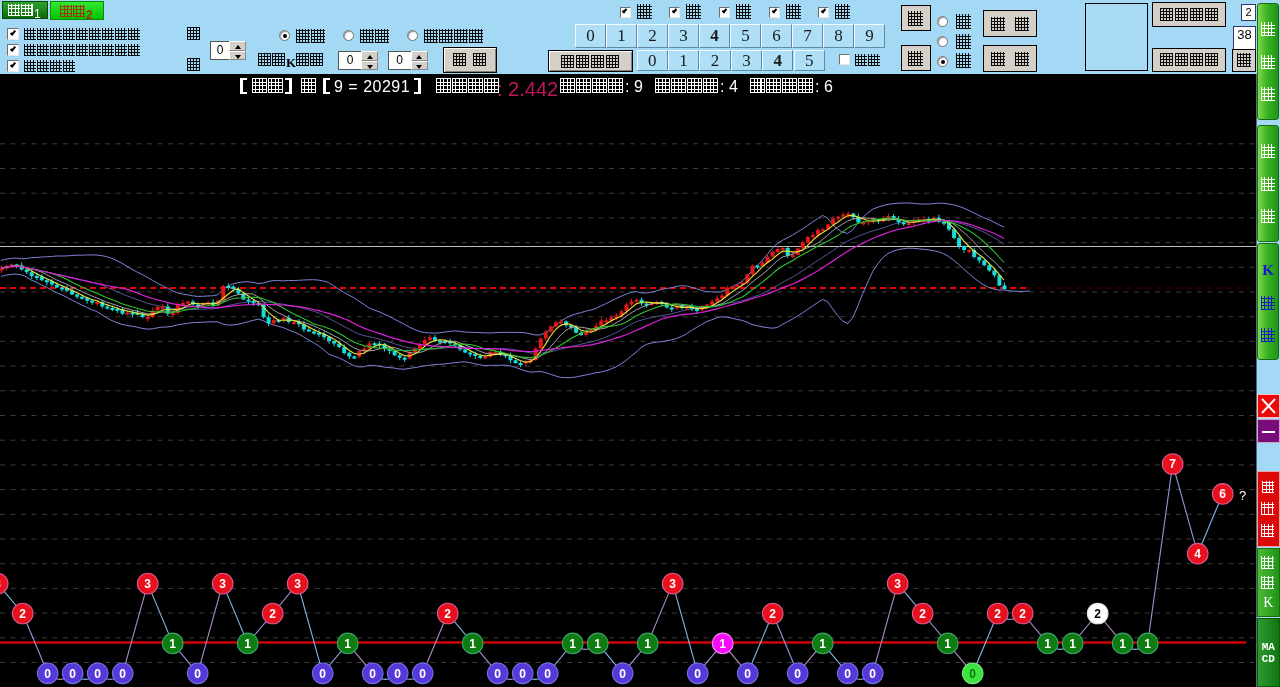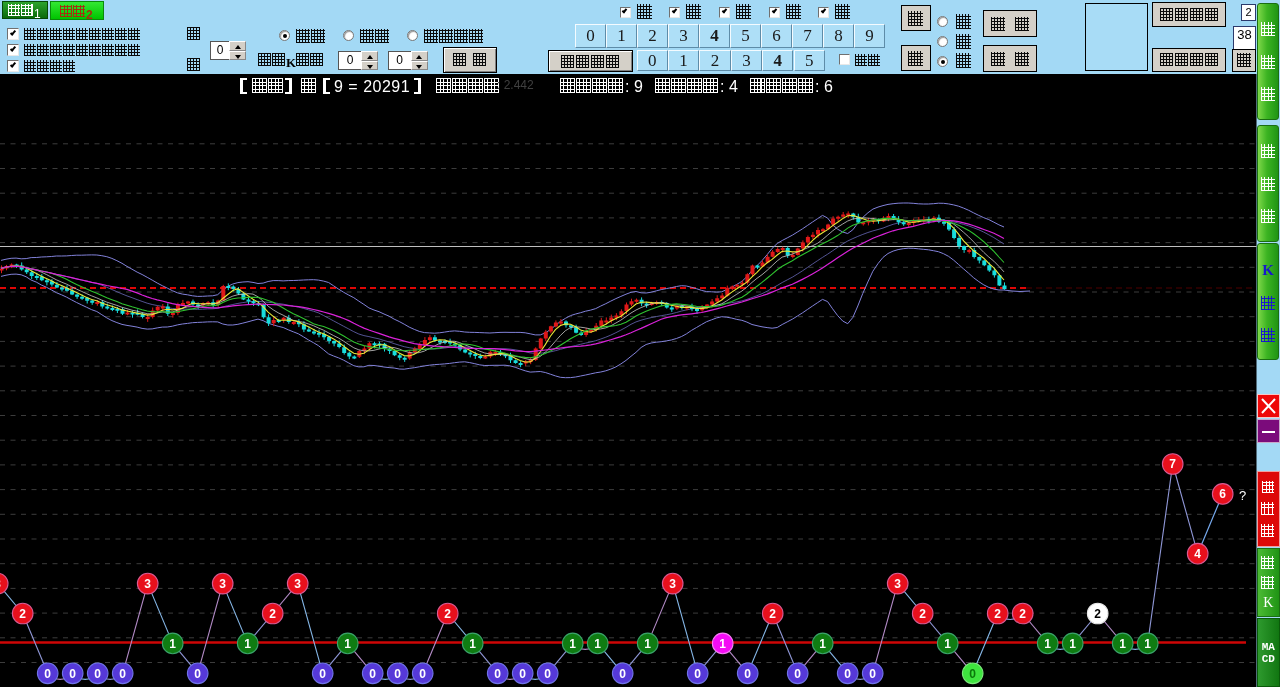--- a/index.html
+++ b/index.html
@@ -330,21 +330,21 @@
       </div>
 </div>
 <span class="abs" style="left:240px;top:78px;width:7px;height:16px;border-left:3px solid #fff;border-top:2px solid #fff;border-bottom:2px solid #fff"></span>
 <span class="abs s15" style="left:252px;top:78px"><i class="cjw"></i><i class="cjw"></i></span>
 <span class="abs" style="left:285px;top:78px;width:7px;height:16px;border-right:3px solid #fff;border-top:2px solid #fff;border-bottom:2px solid #fff"></span>
 <span class="abs s15" style="left:301px;top:78px"><i class="cjw"></i></span>
 <span class="abs" style="left:323px;top:78px;width:7px;height:16px;border-left:3px solid #fff;border-top:2px solid #fff;border-bottom:2px solid #fff"></span>
 <span class="abs" style="left:334px;top:78px;color:#fff;font-size:16px;letter-spacing:0.5px">9 = 20291</span>
 <span class="abs" style="left:414px;top:78px;width:7px;height:16px;border-right:3px solid #fff;border-top:2px solid #fff;border-bottom:2px solid #fff"></span>
 <span class="abs s15" style="left:436px;top:78px"><i class="cjw"></i><i class="cjw"></i><i class="cjw"></i><i class="cjw"></i></span>
-<span class="abs" style="left:497px;top:78px;color:#404040;font-size:12px">: 2.442</span>
+<span class="abs" style="left:497px;top:78px;color:#be185d;font-size:20px">: 2.442</span>
 <span class="abs s15" style="left:560px;top:78px"><i class="cjw"></i><i class="cjw"></i><i class="cjw"></i><i class="cjw"></i></span>
 <span class="abs" style="left:625px;top:78px;color:#fff;font-size:16px">: 9</span>
 <span class="abs s15" style="left:655px;top:78px"><i class="cjw"></i><i class="cjw"></i><i class="cjw"></i><i class="cjw"></i></span>
 <span class="abs" style="left:720px;top:78px;color:#fff;font-size:16px">: 4</span>
 <span class="abs s15" style="left:750px;top:78px"><i class="cjw"></i><i class="cjw"></i><i class="cjw"></i><i class="cjw"></i></span>
 <span class="abs" style="left:815px;top:78px;color:#fff;font-size:16px">: 6</span>
 <div class="abs" style="left:1256.5px;top:0;width:23.5px;height:687px;background:#A3D9F5"></div>
 <div class="tab s14" style="top:3px;height:117px">
       <i class="cjw"></i>
       <i class="cjw"></i>

